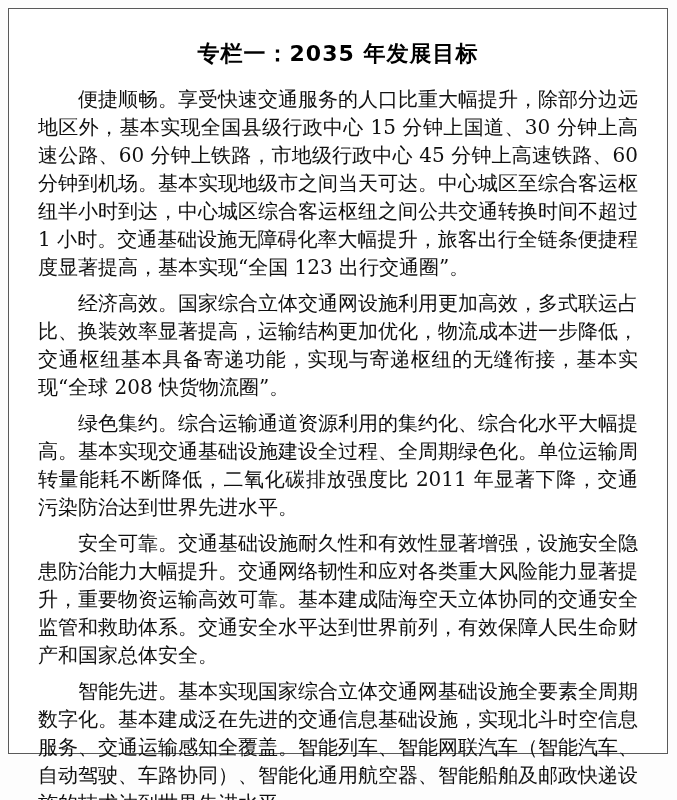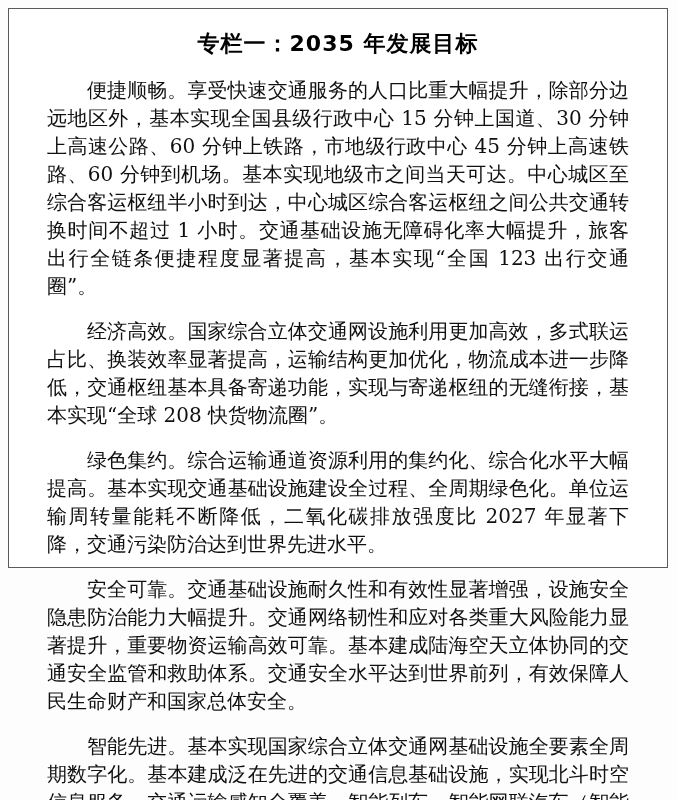--- a/index.html
+++ b/index.html
@@ -13,51 +13,51 @@
     height: 800px;
     background: #fdfdfd;
     font-family: "DejaVu Serif", "Liberation Serif", serif;
     overflow: hidden;
   }
   .column-box {
     position: absolute;
     left: 8px;
     top: 8px;
     width: 660px;
-    height: 560px;
+    height: 746px;
     box-sizing: border-box;
     border: 1px solid #5a5a5a;
     background: #ffffff;
-    padding: 14px 21px 0 21px;
+    padding: 24px 21px 0 21px;
   }
   .column-title {
     font-family: "DejaVu Sans", "Liberation Sans", sans-serif;
     font-weight: bold;
     font-size: 22px;
     line-height: 30px;
     color: #000000;
     text-align: center;
     margin: 6px 0 16px 0;
     letter-spacing: 1px;
   }
   .para {
     font-size: 20px;
     line-height: 28px;
     color: #101010;
     text-indent: 2em;
     text-align: justify;
     text-justify: inter-ideograph;
-    margin: 17px;
+    margin: 8px;
   }
 </style>
 </head>
 <body>
 
 <div class="page">
   <div class="column-box">
     <h1 class="column-title">专栏一：2035 年发展目标</h1>
     <p class="para">便捷顺畅。享受快速交通服务的人口比重大幅提升，除部分边远地区外，基本实现全国县级行政中心 15 分钟上国道、30 分钟上高速公路、60 分钟上铁路，市地级行政中心 45 分钟上高速铁路、60 分钟到机场。基本实现地级市之间当天可达。中心城区至综合客运枢纽半小时到达，中心城区综合客运枢纽之间公共交通转换时间不超过 1 小时。交通基础设施无障碍化率大幅提升，旅客出行全链条便捷程度显著提高，基本实现“全国 123 出行交通圈”。</p>
     <p class="para">经济高效。国家综合立体交通网设施利用更加高效，多式联运占比、换装效率显著提高，运输结构更加优化，物流成本进一步降低，交通枢纽基本具备寄递功能，实现与寄递枢纽的无缝衔接，基本实现“全球 208 快货物流圈”。</p>
-    <p class="para">绿色集约。综合运输通道资源利用的集约化、综合化水平大幅提高。基本实现交通基础设施建设全过程、全周期绿色化。单位运输周转量能耗不断降低，二氧化碳排放强度比 2027 年显著下降，交通污染防治达到世界先进水平。</p>
+    <p class="para">绿色集约。综合运输通道资源利用的集约化、综合化水平大幅提高。基本实现交通基础设施建设全过程、全周期绿色化。单位运输周转量能耗不断降低，二氧化碳排放强度比 2011 年显著下降，交通污染防治达到世界先进水平。</p>
     <p class="para">安全可靠。交通基础设施耐久性和有效性显著增强，设施安全隐患防治能力大幅提升。交通网络韧性和应对各类重大风险能力显著提升，重要物资运输高效可靠。基本建成陆海空天立体协同的交通安全监管和救助体系。交通安全水平达到世界前列，有效保障人民生命财产和国家总体安全。</p>
     <p class="para">智能先进。基本实现国家综合立体交通网基础设施全要素全周期数字化。基本建成泛在先进的交通信息基础设施，实现北斗时空信息服务、交通运输感知全覆盖。智能列车、智能网联汽车（智能汽车、自动驾驶、车路协同）、智能化通用航空器、智能船舶及邮政快递设施的技术达到世界先进水平。</p>
   </div>
 </div>
 
 </body></html>

